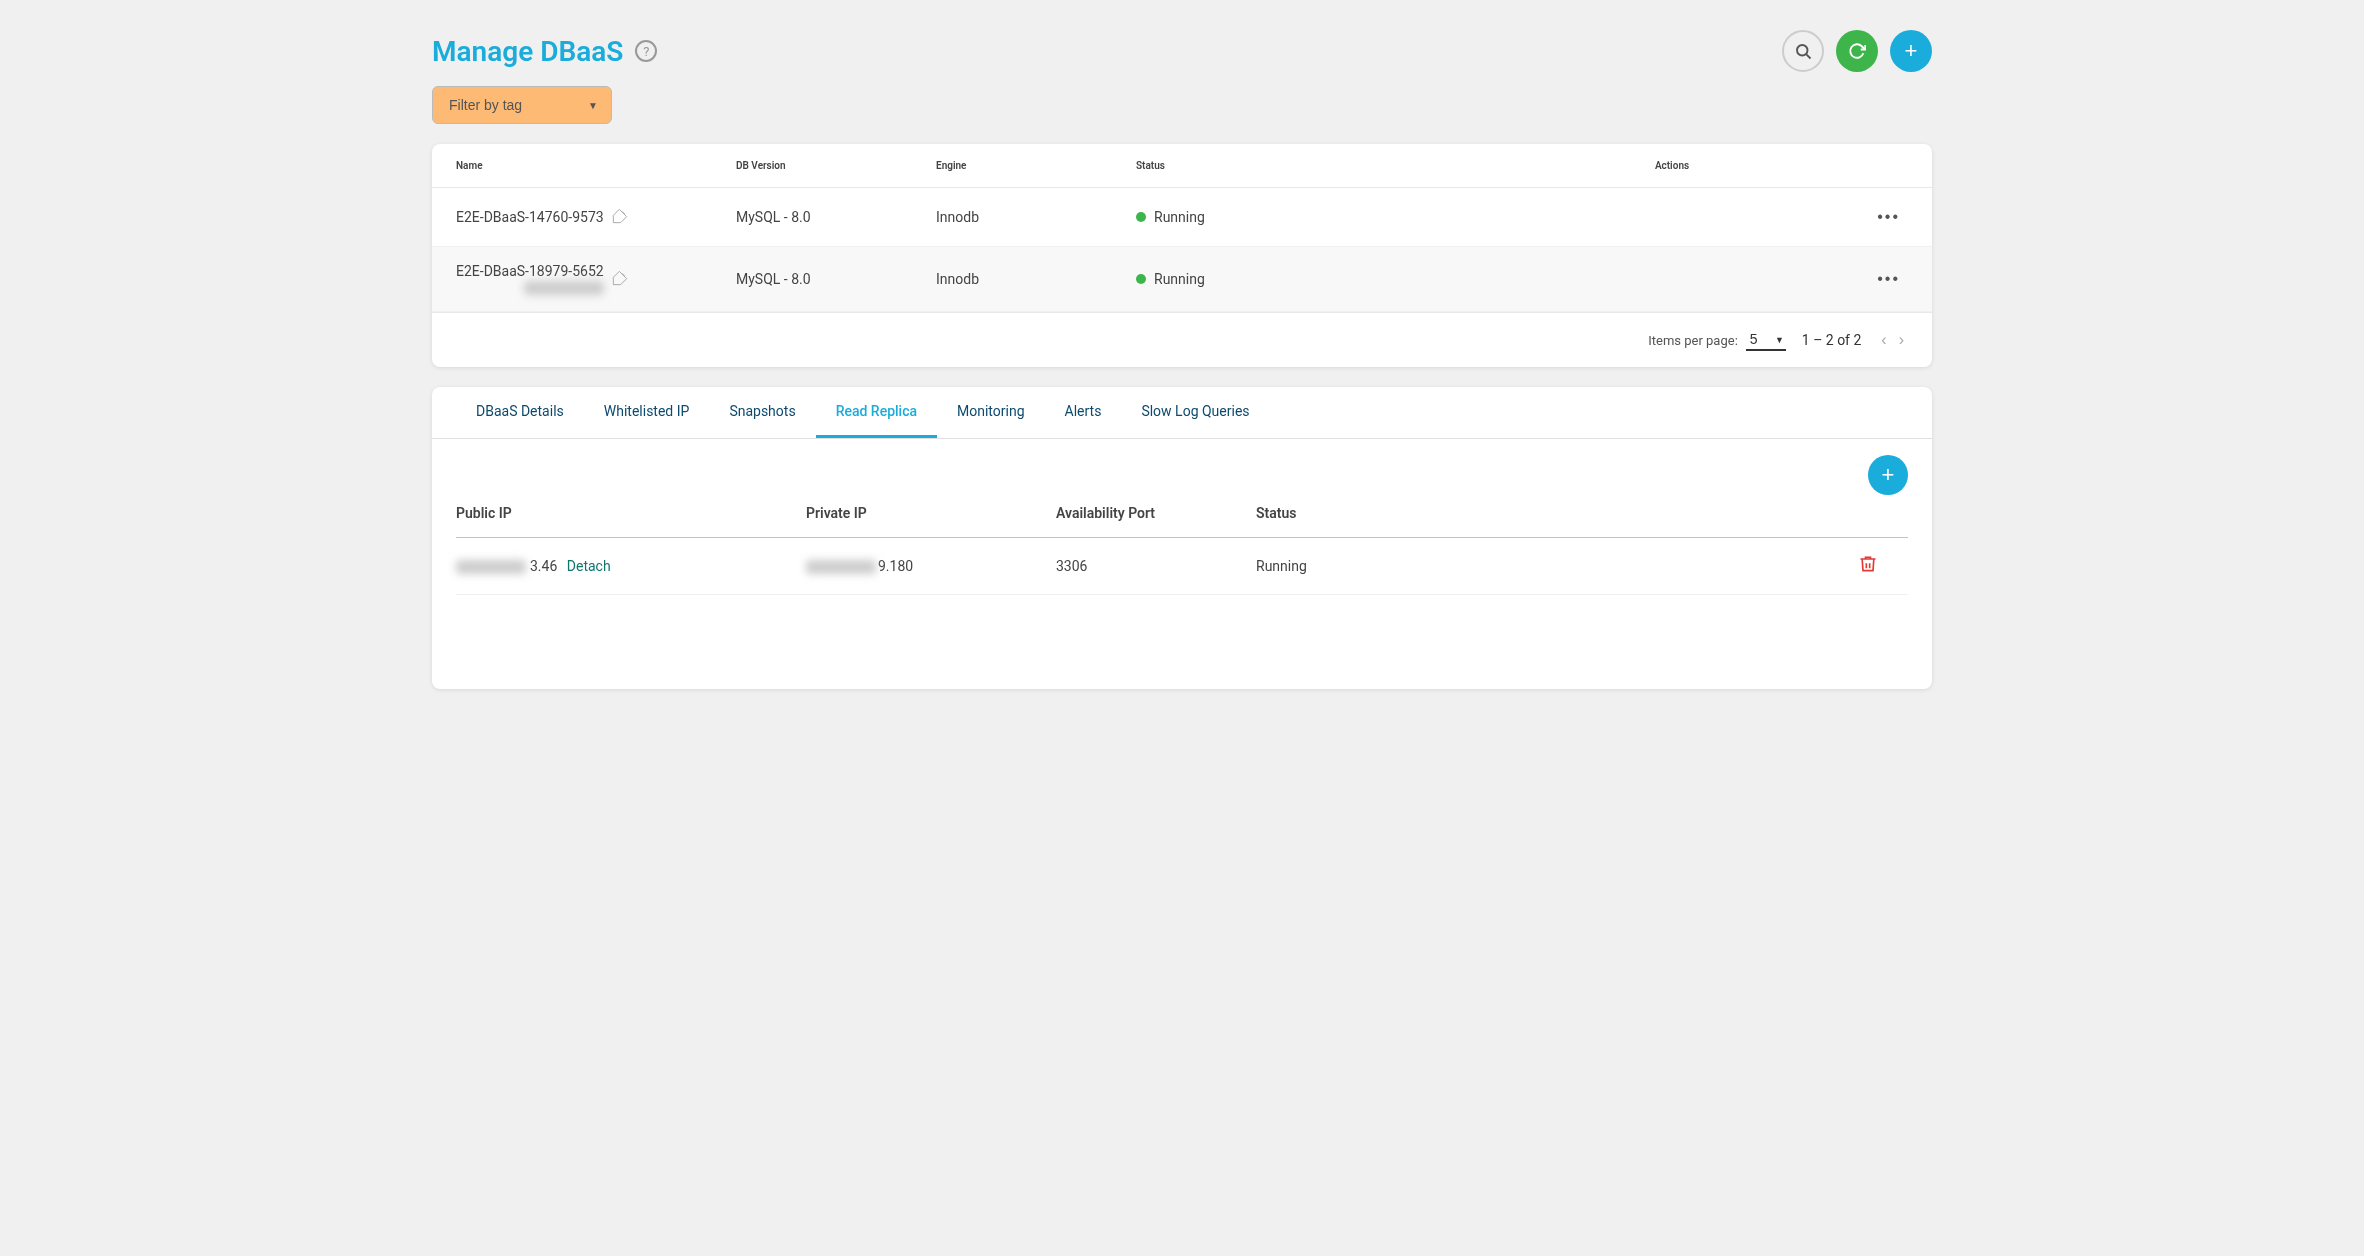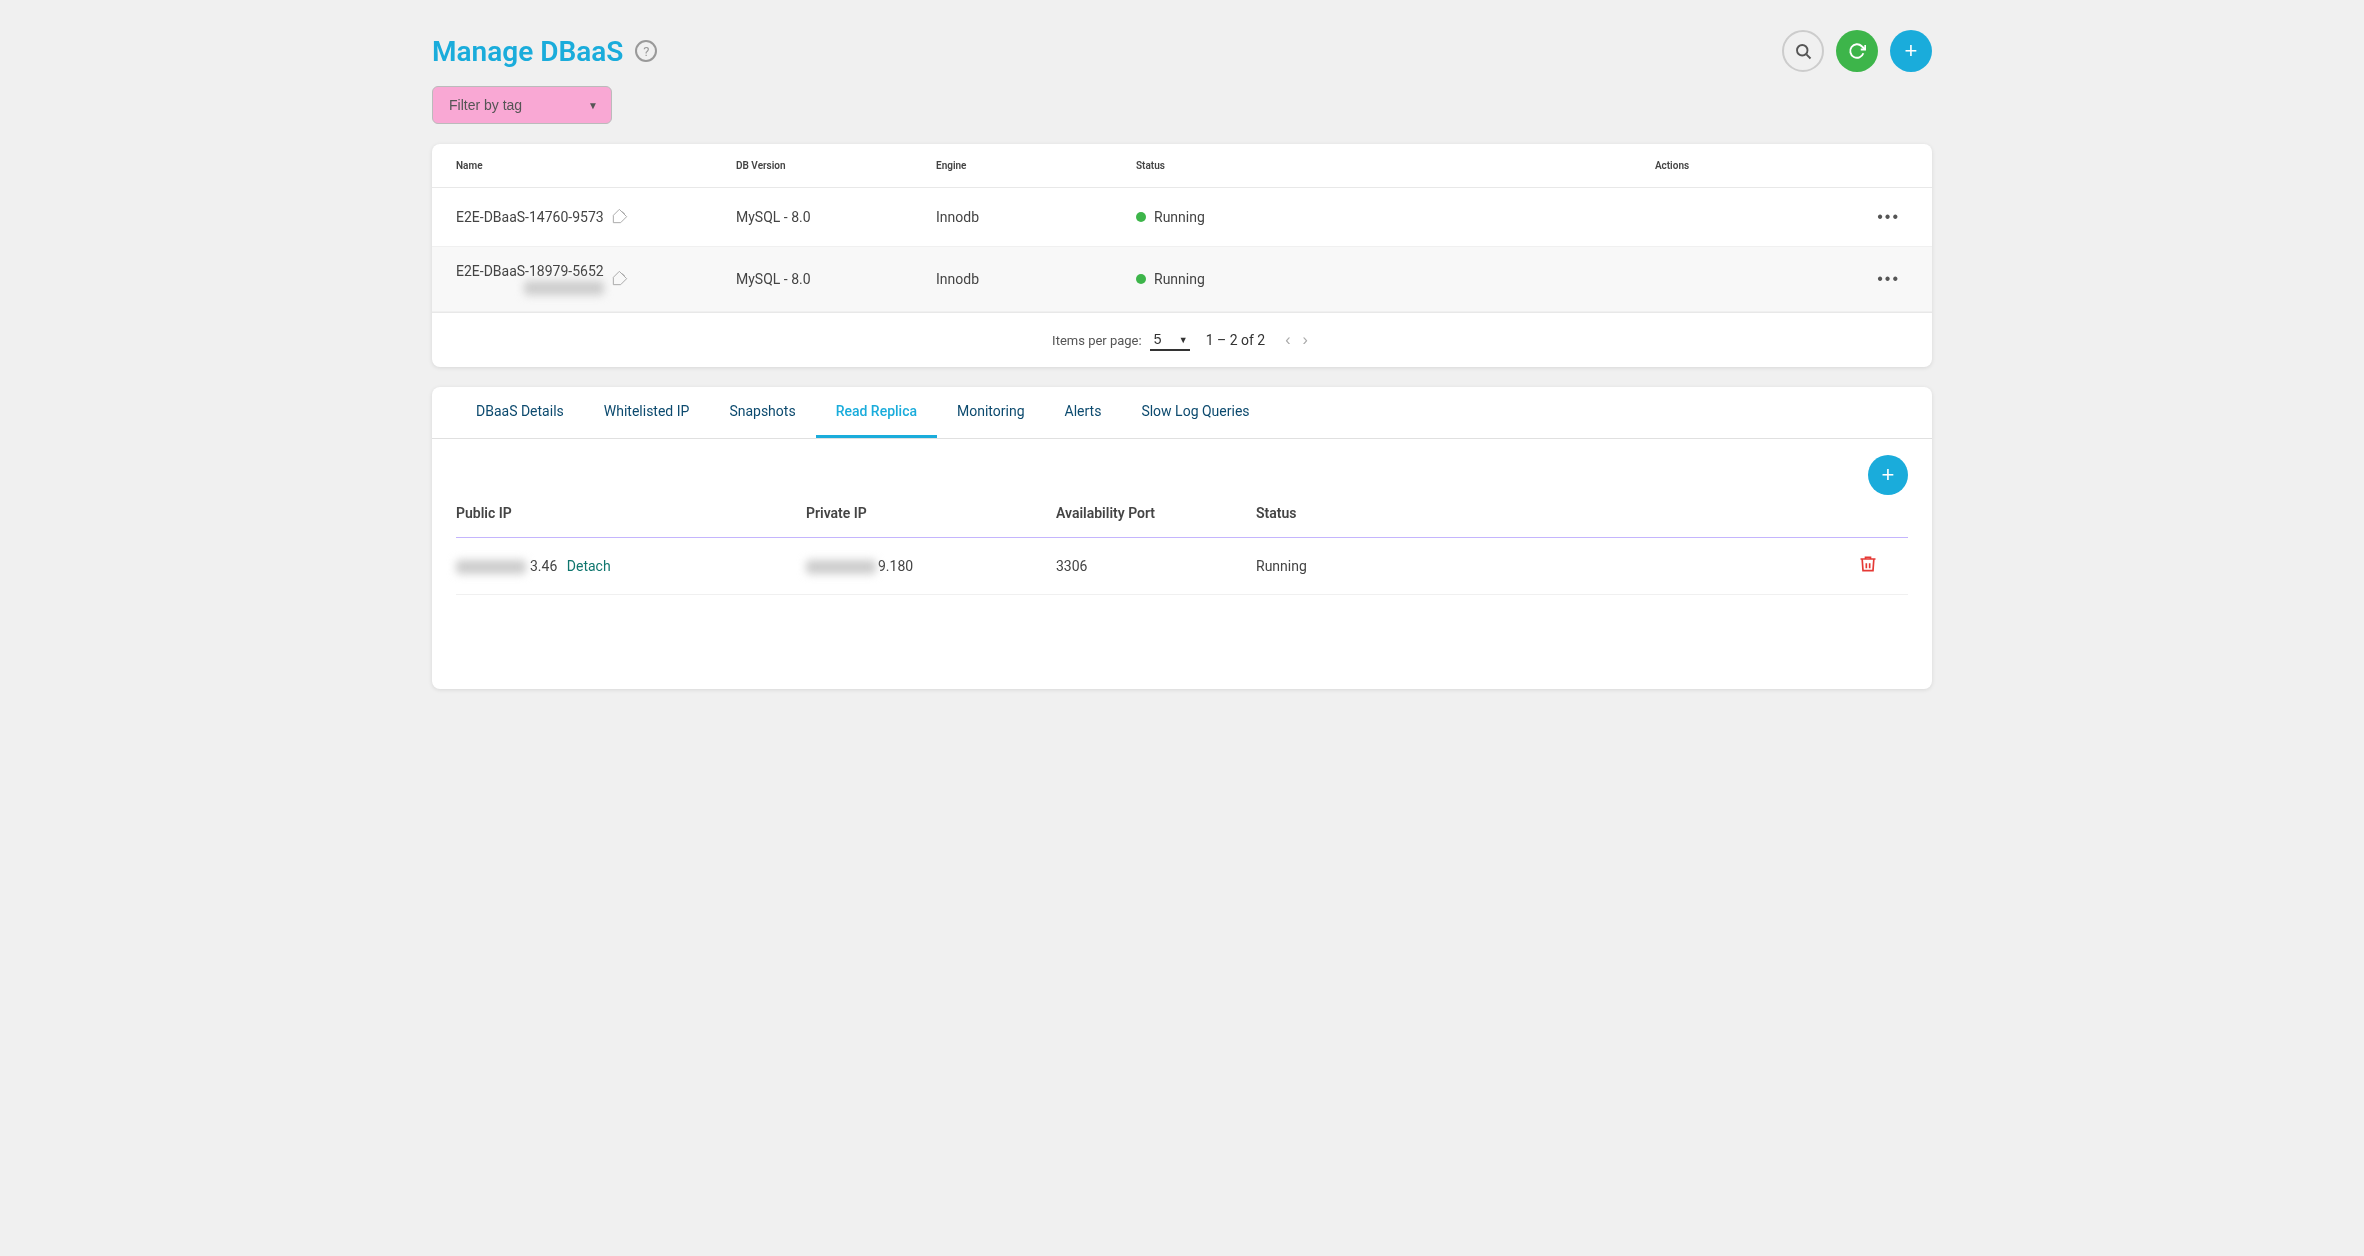--- a/index.html
+++ b/index.html
@@ -71,21 +71,21 @@
       background: #1aacdb;
       color: white;
     }
     .filter-section {
       margin-bottom: 20px;
     }
     .filter-select {
       padding: 10px 40px 10px 16px;
       border: 1.5px solid #bbb;
       border-radius: 6px;
-      background: #f9a8d4;
+      background: #fdba74;
       font-size: 14px;
       color: #555;
       cursor: pointer;
       appearance: none;
       min-width: 180px;
       position: relative;
     }
     .filter-wrapper {
       position: relative;
       display: inline-block;
@@ -167,21 +167,21 @@
       background: none;
       border: none;
       cursor: pointer;
       color: #555;
       font-size: 16px;
       letter-spacing: 2px;
       padding: 4px 8px;
     }
     .table-footer {
       display: flex;
-      justify-content: center;
+      justify-content: flex-end;
       align-items: center;
       padding: 14px 24px;
       gap: 16px;
       border-top: 1px solid #e8e8e8;
       font-size: 13px;
       color: #555;
     }
     .items-per-page {
       display: flex;
       align-items: center;

